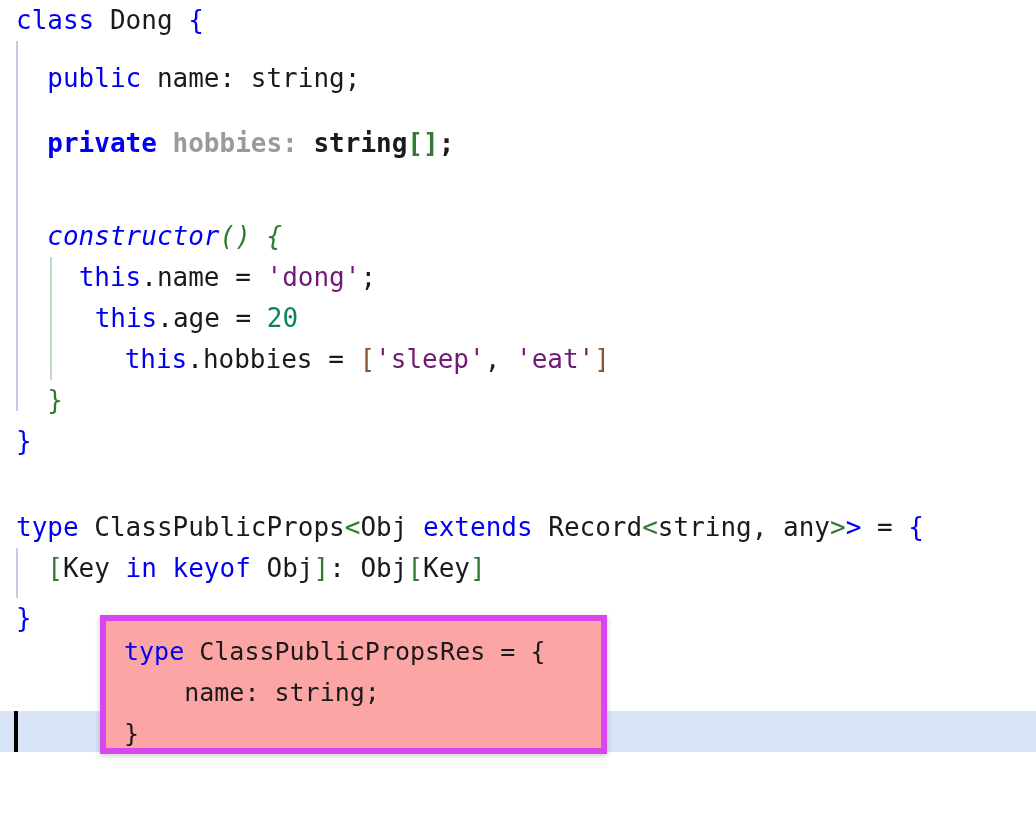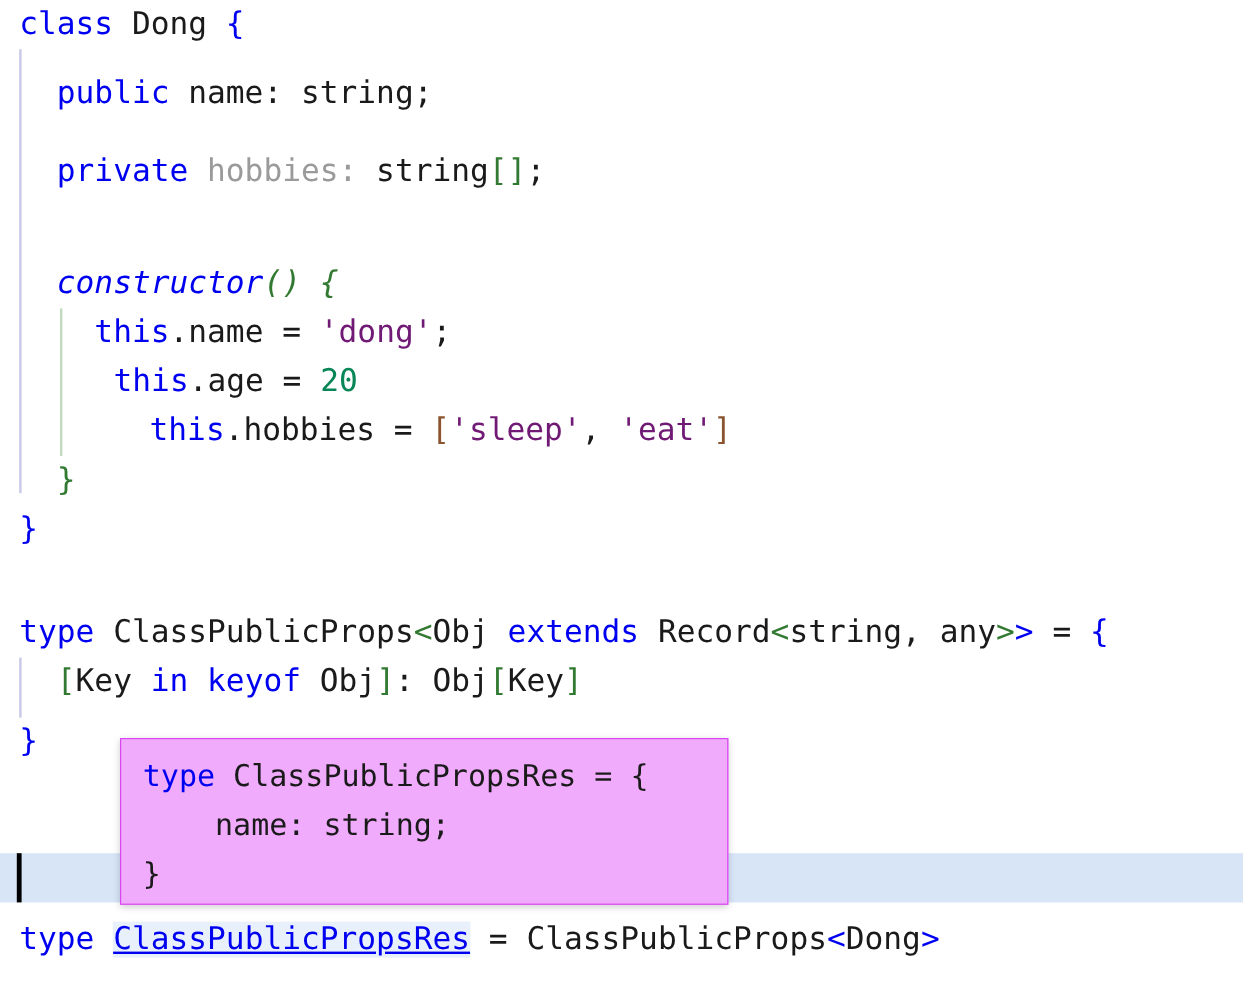--- a/index.html
+++ b/index.html
@@ -73,22 +73,22 @@
     position: absolute;
     width: 4px;
     height: 41px;
     background: #000000;
     z-index: 3;
   }
 
   
   #tooltip {
     position: absolute;
-    background: #f0abfc;
-    border: 1px solid #d946ef;
+    background: #fca5a5;
+    border: 6px solid #d946ef;
     box-shadow: 0 2px 6px rgba(0,0,0,0.20);
     z-index: 10;
     padding: 10px 18px 12px 18px;
     box-sizing: border-box;
   }
   #tooltip .tline {
     white-space: pre;
     font-size: 25px;
     line-height: 41px;
     color: #1a1a1a;
@@ -105,21 +105,21 @@
 
   <div class="guide guide-outer" style="left:16px; top:41px; height:370px;"></div>
   <div class="guide guide-inner" style="left:50px; top:257px; height:123px;"></div>
   <div class="guide guide-outer" style="left:16px; top:548px; height:50px;"></div>
 
   <div class="line" style="top:0px;"><span class="code"><span class="kw">class</span><span class="plain"> Dong </span><span class="br-blue">{</span></span></div>
 
   <div class="line" style="top:58px;"><span class="code"><span class="plain">  </span><span class="kw">public</span><span class="plain"> name: string;</span></span></div>
 
 
-  <div class="line" style="top:123px;"><span class="code"><span class="plain">  </span><span class="kw">private</span><span class="plain"> </span><span class="dim">hobbies:</span><span class="plain"> string</span><span class="br-green">[]</span><span class="plain">;</span></span></div>
+  <div class="line" style="top:123px;font-weight:bold;"><span class="code"><span class="plain">  </span><span class="kw">private</span><span class="plain"> </span><span class="dim">hobbies:</span><span class="plain"> string</span><span class="br-green">[]</span><span class="plain">;</span></span></div>
 
   <div class="line" style="top:164px;"></div>
 
   <div class="line" style="top:216px;font-style:italic;"><span class="code"><span class="plain">  </span><span class="kw">constructor</span><span class="br-green">()</span><span class="plain"> </span><span class="br-green">{</span></span></div>
 
   <div class="line" style="top:257px;"><span class="code"><span class="plain">    </span><span class="kw">this</span><span class="plain">.name = </span><span class="str">'dong'</span><span class="plain">;</span></span></div>
 
   <div class="line" style="top:298px;padding-left:16px;"><span class="code"><span class="plain">    </span><span class="kw">this</span><span class="plain">.age = </span><span class="num">20</span></span></div>
 
   <div class="line" style="top:339px;margin-left:46px;"><span class="code"><span class="plain">    </span><span class="kw">this</span><span class="plain">.hobbies = </span><span class="br-brown">[</span><span class="str">'sleep'</span><span class="plain">, </span><span class="str">'eat'</span><span class="br-brown">]</span></span></div>
@@ -133,21 +133,20 @@
   <div class="line" style="top:507px;"><span class="code"><span class="kw">type</span><span class="plain"> ClassPublicProps</span><span class="br-green">&lt;</span><span class="plain">Obj </span><span class="kw">extends</span><span class="plain"> Record</span><span class="br-green">&lt;</span><span class="plain">string, any</span><span class="br-green">&gt;</span><span class="br-blue">&gt;</span><span class="plain"> = </span><span class="br-blue">{</span></span></div>
 
   <div class="line" style="top:548px;"><span class="code"><span class="plain">  </span><span class="br-green">[</span><span class="plain">Key </span><span class="kw">in</span><span class="plain"> </span><span class="kw">keyof</span><span class="plain"> Obj</span><span class="br-green">]</span><span class="plain">: </span><span class="plain">Obj</span><span class="br-green">[</span><span class="plain">Key</span><span class="br-green">]</span></span></div>
 
   <div class="line" style="top:598px;"><span class="code"><span class="br-blue">}</span></span></div>
 
   <div class="line" style="top:655px;"></div>
 
   <div class="line" style="top:711px;"></div>
 
-  <div class="line" style="top:763px;"><span class="code"><span class="kw">type</span><span class="plain"> </span><span class="ref">ClassPublicPropsRes</span><span class="plain"> = </span><span class="plain">ClassPublicProps</span><span class="br-blue">&lt;</span><span class="plain">Dong</span><span class="br-blue">&gt;</span></span></div>
 
   <div id="tooltip" style="left:100px; top:615px; width:507px; height:139px;">
     <div class="tline"><span class="kw">type</span><span class="plain"> ClassPublicPropsRes = {</span></div>
     <div class="tline">    name: string;</div>
     <div class="tline">}</div>
   </div>
 
 </div>
 
 </body></html>

